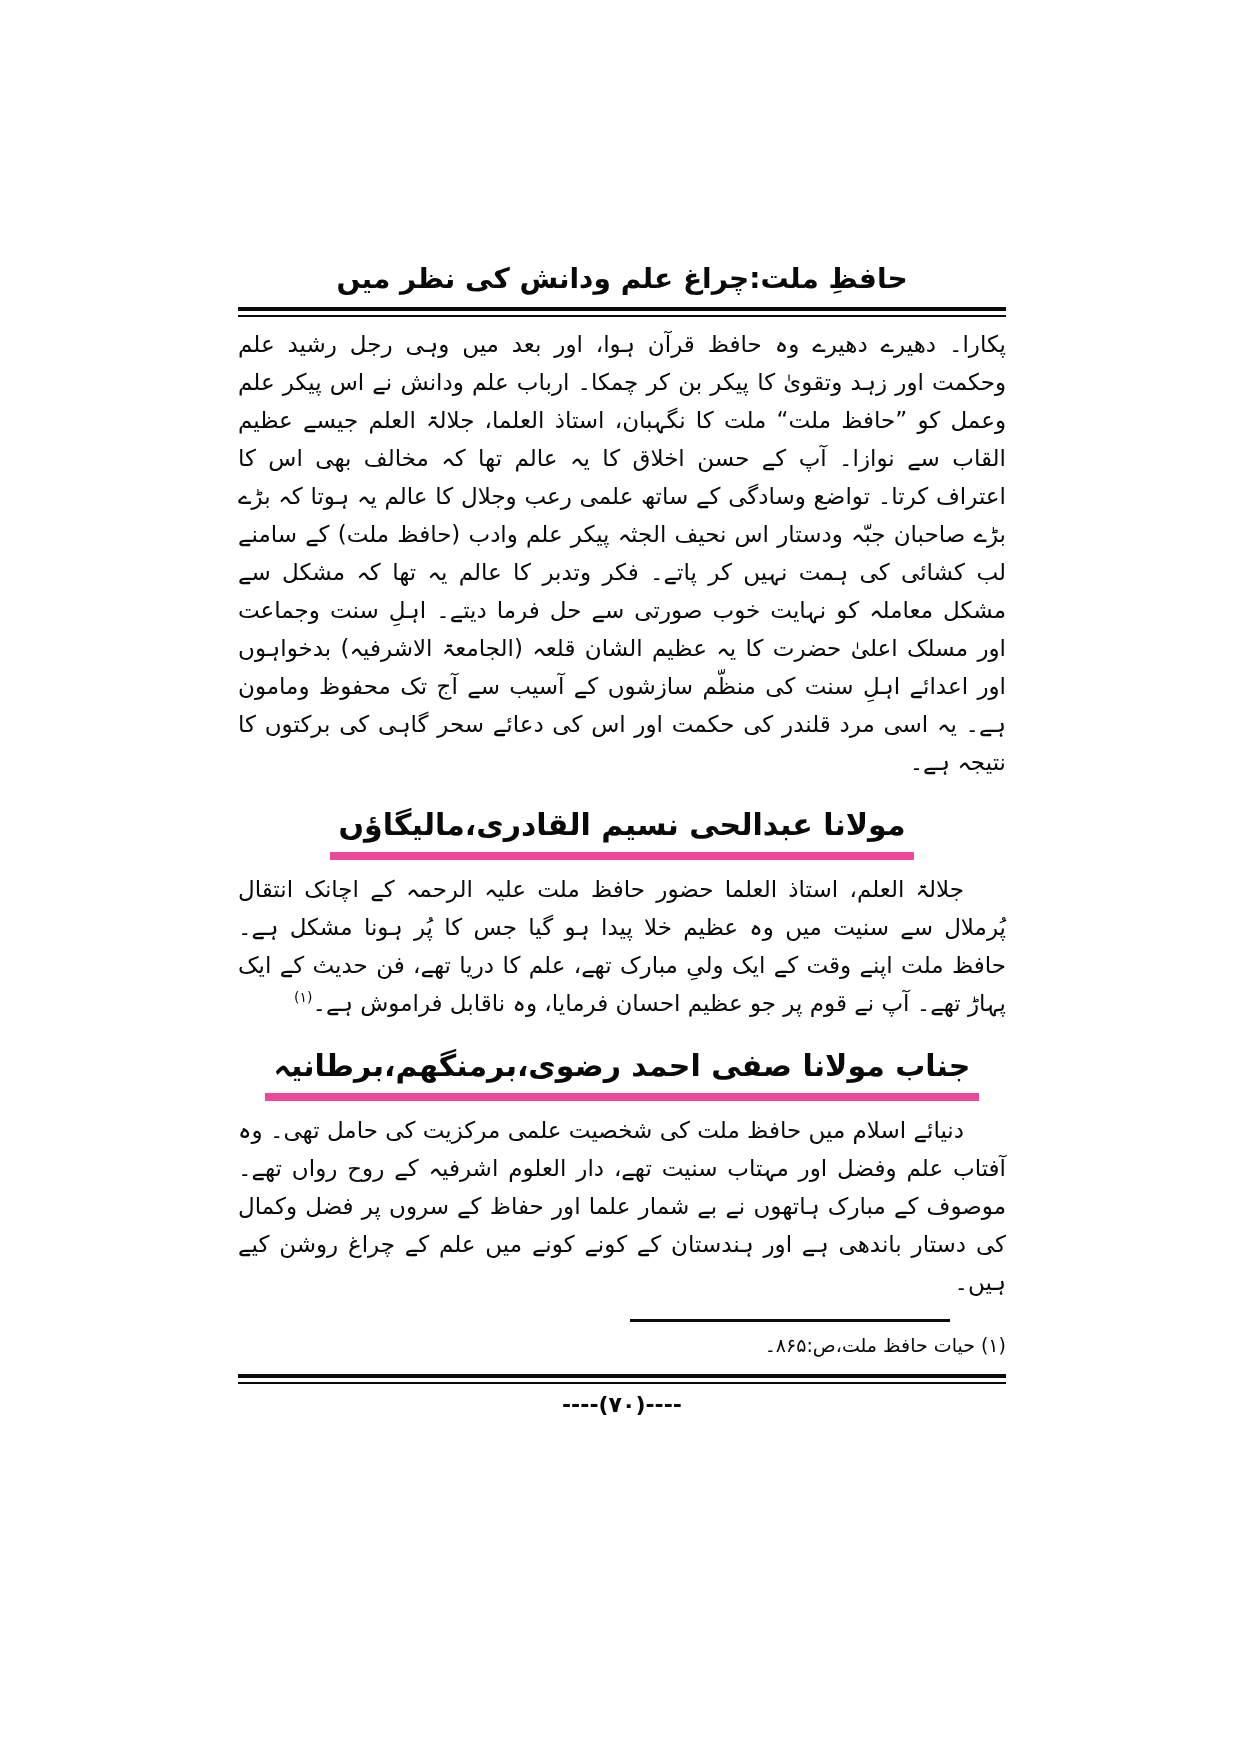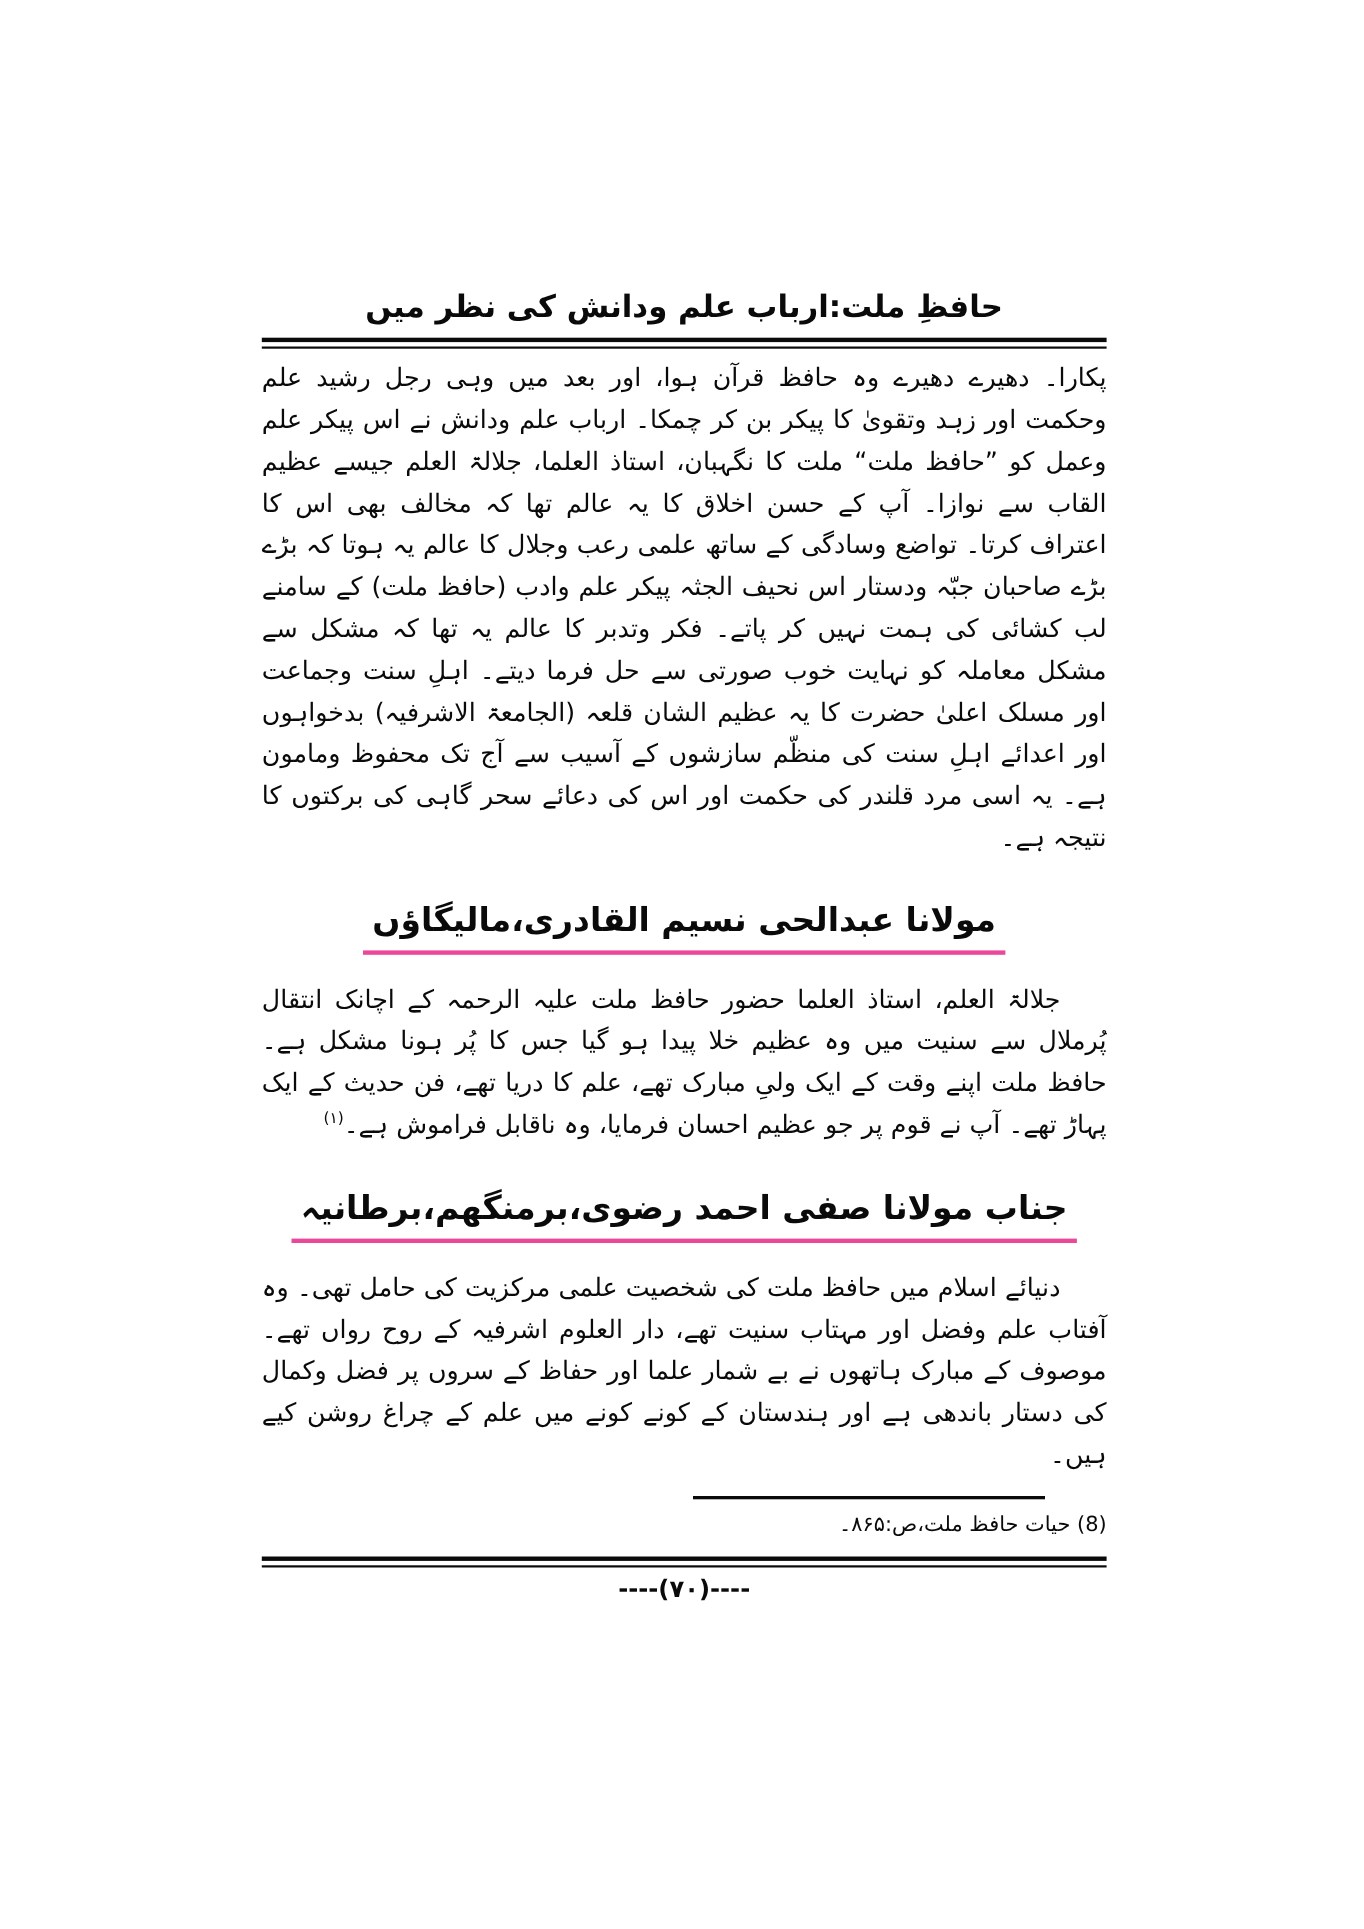--- a/index.html
+++ b/index.html
@@ -49,23 +49,23 @@
     text-indent: 42px;
   }
   .heading-row {
     text-align: center;
     margin: 26px 0 10px 0;
   }
   .section-heading {
     display: inline-block;
     font-size: 30px;
     font-weight: bold;
-    margin: 12px;
+    margin: 0;
     padding: 0 8px 10px 8px;
-    border-bottom: 4px solid #ec4899;
+    border-bottom: 8px solid #ec4899;
   }
   .fn-marker {
     font-size: 14px;
     vertical-align: super;
     line-height: 0;
   }
   .page-footer {
     margin-top: 18px;
   }
   .fn-rule {
@@ -90,21 +90,21 @@
     letter-spacing: 1px;
   }
 </style>
 </head>
 <body>
 
 <div class="sheet">
   <div class="content">
 
     <header class="page-header">
-      <div class="running-title">حافظِ ملت:ارباب علم ودانش کی نظر میں</div>
+      <div class="running-title">حافظِ ملت:چراغ علم ودانش کی نظر میں</div>
       <div class="double-rule"></div>
     </header>
 
     <main class="page-body">
 
       <p class="body-text">پکارا۔ دھیرے دھیرے وہ حافظ قرآن ہوا، اور بعد میں وہی رجل رشید علم وحکمت اور زہد وتقویٰ کا پیکر بن کر چمکا۔ ارباب علم ودانش نے اس پیکر علم وعمل کو ”حافظ ملت“ ملت کا نگہبان، استاذ العلما، جلالۃ العلم جیسے عظیم القاب سے نوازا۔ آپ کے حسن اخلاق کا یہ عالم تھا کہ مخالف بھی اس کا اعتراف کرتا۔ تواضع وسادگی کے ساتھ علمی رعب وجلال کا عالم یہ ہوتا کہ بڑے بڑے صاحبان جبّہ ودستار اس نحیف الجثہ پیکر علم وادب (حافظ ملت) کے سامنے لب کشائی کی ہمت نہیں کر پاتے۔ فکر وتدبر کا عالم یہ تھا کہ مشکل سے مشکل معاملہ کو نہایت خوب صورتی سے حل فرما دیتے۔ اہلِ سنت وجماعت اور مسلک اعلیٰ حضرت کا یہ عظیم الشان قلعہ (الجامعۃ الاشرفیہ) بدخواہوں اور اعدائے اہلِ سنت کی منظّم سازشوں کے آسیب سے آج تک محفوظ ومامون ہے۔ یہ اسی مرد قلندر کی حکمت اور اس کی دعائے سحر گاہی کی برکتوں کا نتیجہ ہے۔</p>
 
 
       <div class="heading-row">
         <h2 class="section-heading">مولانا عبدالحی نسیم القادری،مالیگاؤں</h2>
@@ -115,19 +115,19 @@
       <div class="heading-row">
         <h2 class="section-heading">جناب مولانا صفی احمد رضوی،برمنگھم،برطانیہ</h2>
       </div>
 
       <p class="body-text indented">دنیائے اسلام میں حافظ ملت کی شخصیت علمی مرکزیت کی حامل تھی۔ وہ آفتاب علم وفضل اور مہتاب سنیت تھے، دار العلوم اشرفیہ کے روح رواں تھے۔ موصوف کے مبارک ہاتھوں نے بے شمار علما اور حفاظ کے سروں پر فضل وکمال کی دستار باندھی ہے اور ہندستان کے کونے کونے میں علم کے چراغ روشن کیے ہیں۔</p>
 
     </main>
 
     <footer class="page-footer">
       <div class="fn-rule"></div>
-      <div class="footnote">(8) حیات حافظ ملت،ص:۸۶۵۔</div>
+      <div class="footnote">(۱) حیات حافظ ملت،ص:۸۶۵۔</div>
       <div class="double-rule bottom"></div>
       <div class="page-number">----(۷۰)----</div>
     </footer>
 
   </div>
 </div>
 
 </body></html>

